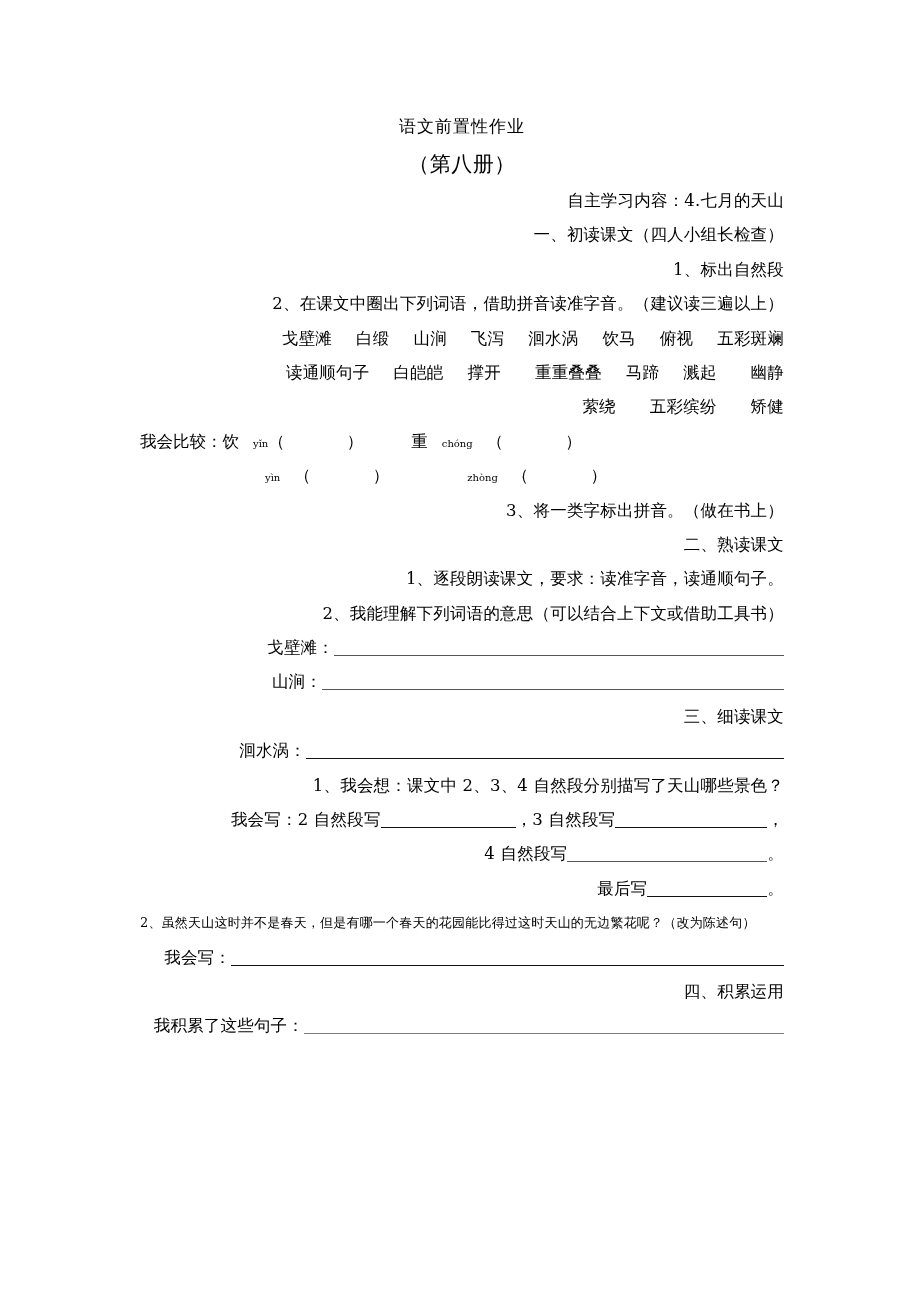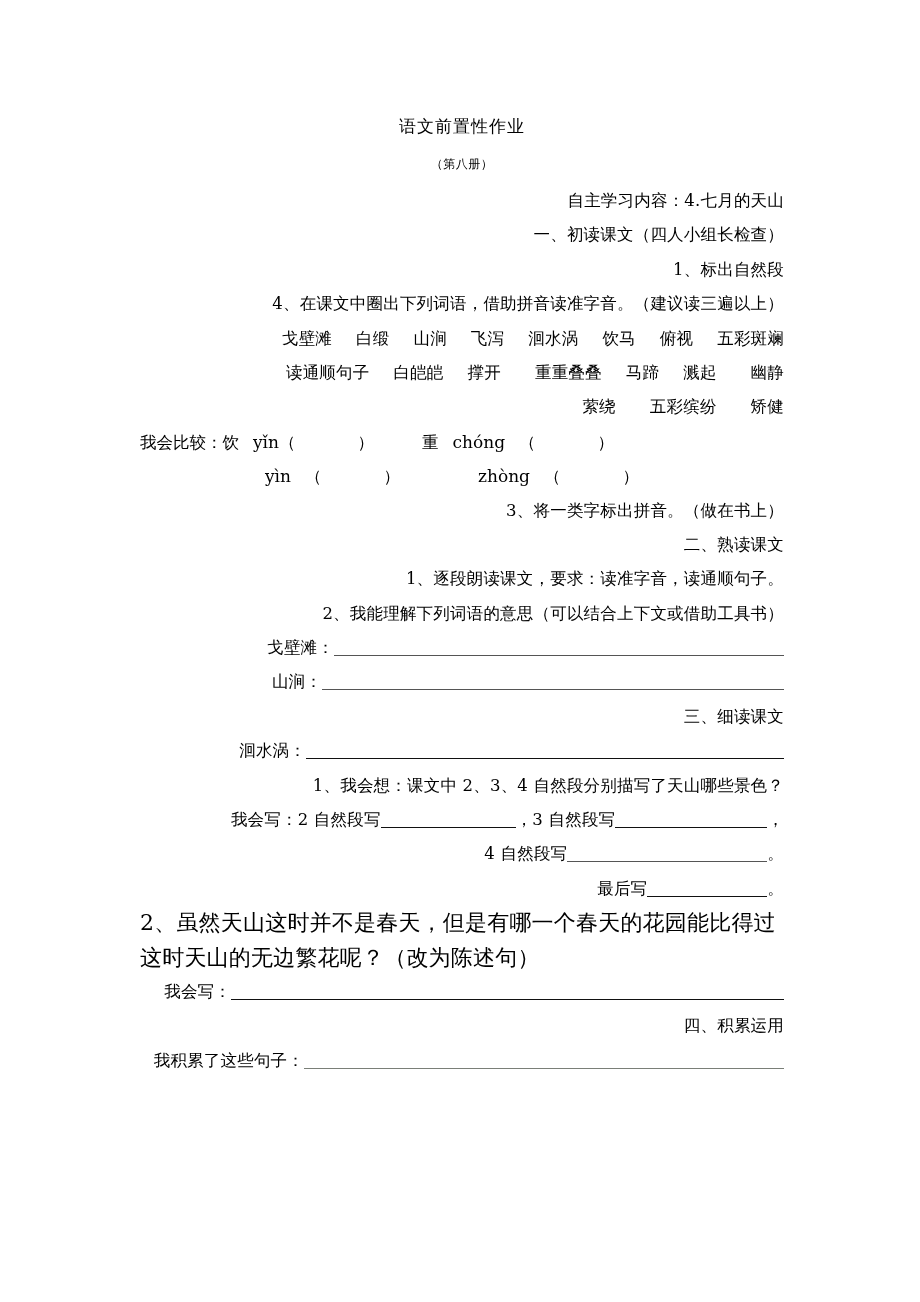--- a/index.html
+++ b/index.html
@@ -40,50 +40,50 @@
   }
   .title {
     text-align: center;
     font-size: 17px;
     line-height: 36px;
     height: 36px;
     letter-spacing: 1px;
   }
   .subtitle {
     text-align: center;
-    font-size: 12px;
+    font-size: 21px;
     line-height: 40px;
     height: 40px;
     letter-spacing: 0.5px;
   }
 
   
   .para {
-    font-size: 22px;
+    font-size: 13px;
     line-height: 34.4px;
     letter-spacing: 0.2px;
     width: 644px;
   }
 
   
   .words span { display: inline-block; }
   .gap-s { width: 14px; display: inline-block; }
   .gap-m { width: 24px; display: inline-block; }
   .gap-l { width: 34px; display: inline-block; }
 
   
   .pinyin-row {
     font-size: 16.5px;
     line-height: 34.4px;
     height: 34.4px;
     white-space: nowrap;
   }
   .py {
     font-family: "DejaVu Serif", "Liberation Serif", serif;
-    font-size: 17px;
+    font-size: 10px;
   }
   .paren-box {
     display: inline-block;
     white-space: pre;
   }
   .indent-py { display: inline-block; width: 125px; }
 
   
   .ul {
     display: inline-block;
@@ -110,21 +110,21 @@
 <div class="page">
   <div class="doc">
 
     <div class="title">语文前置性作业</div>
     <div class="subtitle">（第八册）</div>
 
     <div class="line">自主学习内容：4.七月的天山</div>
 
     <div class="line">一、初读课文（四人小组长检查）</div>
     <div class="line">1、标出自然段</div>
-    <div class="line">4、在课文中圈出下列词语，借助拼音读准字音。（建议读三遍以上）</div>
+    <div class="line">2、在课文中圈出下列词语，借助拼音读准字音。（建议读三遍以上）</div>
 
     <div class="line words">
       <span>戈壁滩</span><span class="gap-m"></span><span>白缎</span><span class="gap-m"></span><span>山涧</span><span class="gap-m"></span><span>飞泻</span><span class="gap-m"></span><span>洄水涡</span><span class="gap-m"></span><span>饮马</span><span class="gap-m"></span><span>俯视</span><span class="gap-m"></span><span>五彩斑斓</span>
     </div>
 
     <div class="line words">
       <span>读通顺句子</span><span class="gap-m"></span><span>白皑皑</span><span class="gap-m"></span><span>撑开</span><span class="gap-l"></span><span>重重叠叠</span><span class="gap-m"></span><span>马蹄</span><span class="gap-m"></span><span>溅起</span><span class="gap-l"></span><span>幽静</span>
     </div>
 
     <div class="line words">

